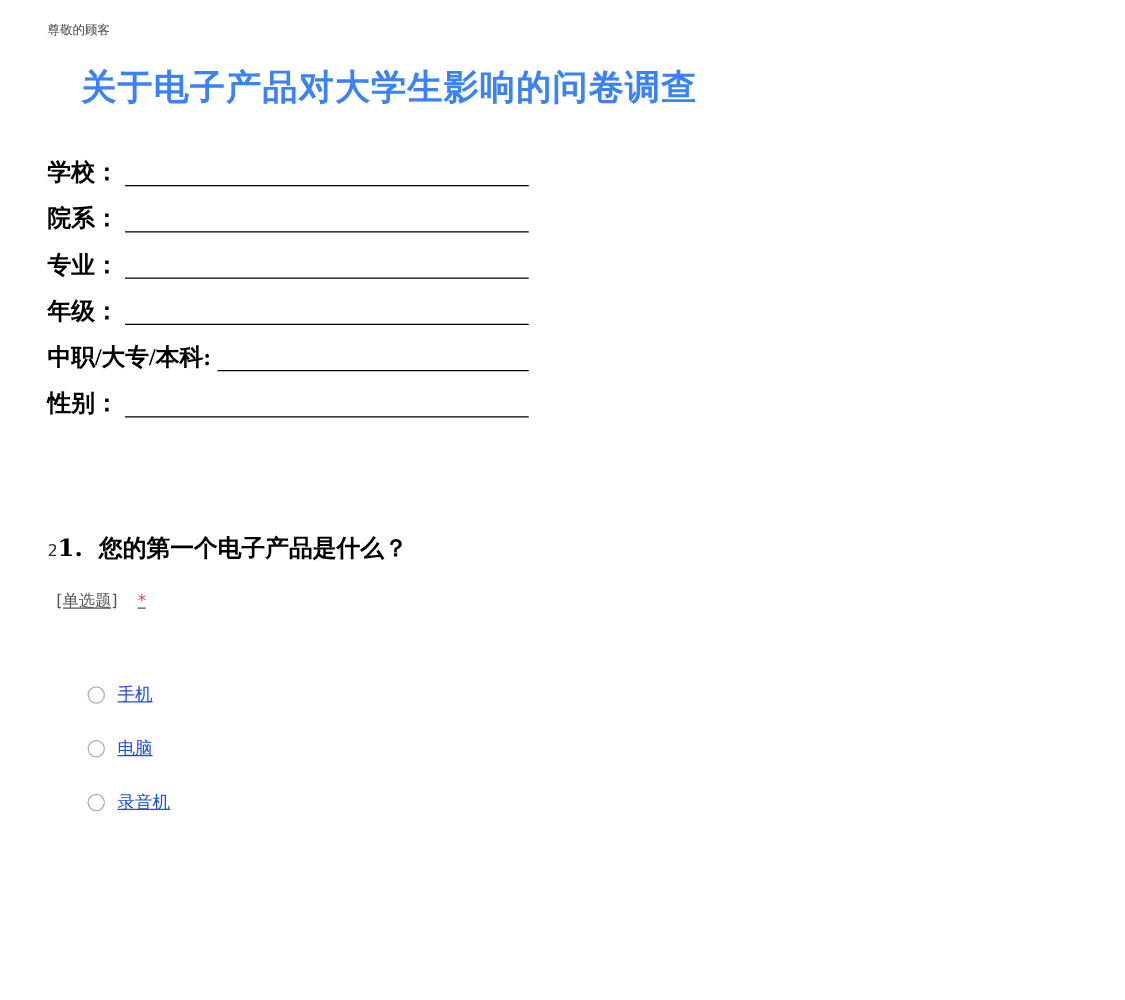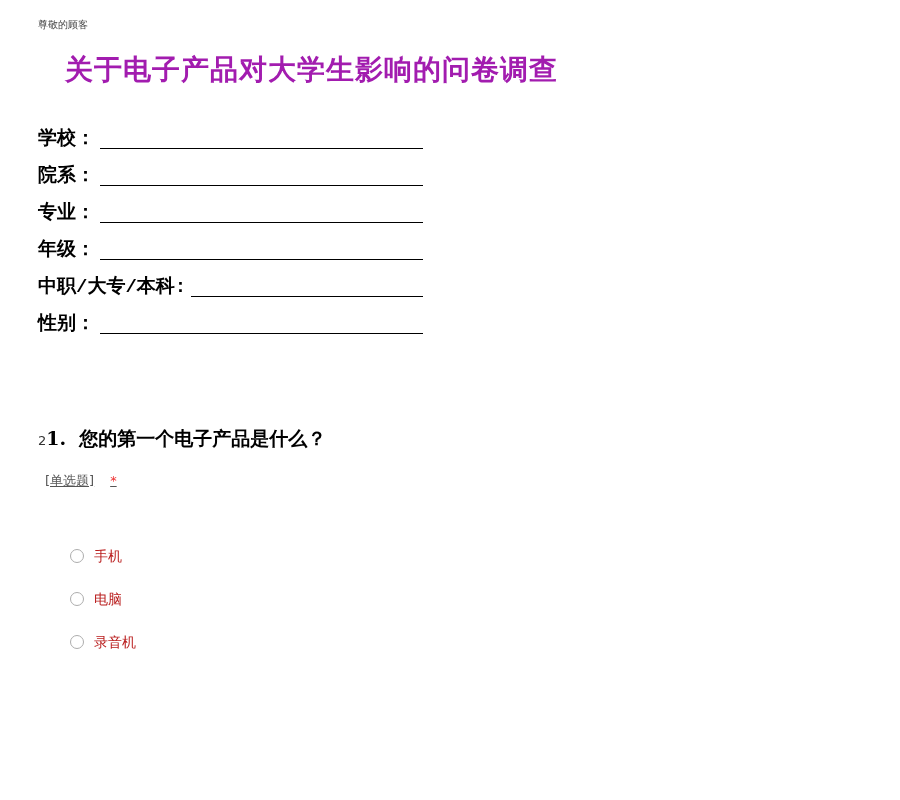--- a/index.html
+++ b/index.html
@@ -7,35 +7,35 @@
     width:900px;height:800px;background:#ffffff;overflow:hidden;
     font-family:"DejaVu Sans","Liberation Sans",sans-serif;
     -webkit-font-smoothing:antialiased;
   }
   .page{padding:16px 0 0 38px;width:862px;}
 
   .greeting{font-size:10px;color:#474747;line-height:17px;}
 
   .title{
     margin:20px 0 0 27px;
-    font-size:28px;font-weight:bold;color:#a21caf;
+    font-size:28px;font-weight:bold;color:#3b82f6;
     letter-spacing:1px;line-height:34px;white-space:nowrap;
   }
 
   .intro{
     margin-top:50px;
     font-family:"DejaVu Serif","Liberation Serif",serif;
     font-weight:bold;font-size:19px;color:#000;
   }
   .intro-line{height:37px;line-height:37px;white-space:nowrap;overflow:hidden;}
 
   .fields{margin-top:37px;width:385px;}
   .field-row{display:flex;height:37px;}
   .field-label{
-    font-family:Liberation Mono, monospace;
+    font-family:Liberation Serif, serif;
     font-weight:bold;font-size:19px;color:#000;line-height:30px;white-space:pre;
   }
   .field-line{flex:1;height:24px;margin-left:5px;border-bottom:1.5px solid #000;}
 
   .question{margin-top:80px;white-space:nowrap;}
   .q-index{font-size:13px;color:#333;vertical-align:baseline;}
   .q-num,.q-text{
     font-family:"DejaVu Serif","Liberation Serif",serif;
     font-weight:bold;font-size:19px;color:#000;
   }
@@ -43,21 +43,21 @@
 
   .q-type{margin-top:20px;margin-left:7px;font-size:13px;color:#555;text-decoration:underline;}
   .q-required{color:#ee3333;margin-left:16px;font-size:13px;}
 
   .options{margin-top:44px;margin-left:32px;}
   .option-row{display:flex;align-items:center;height:43px;cursor:pointer;}
   .radio{
     width:14px;height:14px;border:1px solid #adadad;border-radius:50%;
     background:#fff;box-sizing:border-box;flex:0 0 auto;
   }
-  .option-label{margin-left:10px;font-size:14px;color:#b91c1c;line-height:18px;}
+  .option-label{margin-left:10px;font-size:14px;color:#1d4ed8;line-height:18px;text-decoration:underline;}
 </style>
 </head>
 <body>
 
 <div class="page">
 
   <div class="greeting">尊敬的顾客</div>
 
   <div class="title">关于电子产品对大学生影响的问卷调查</div>
 

